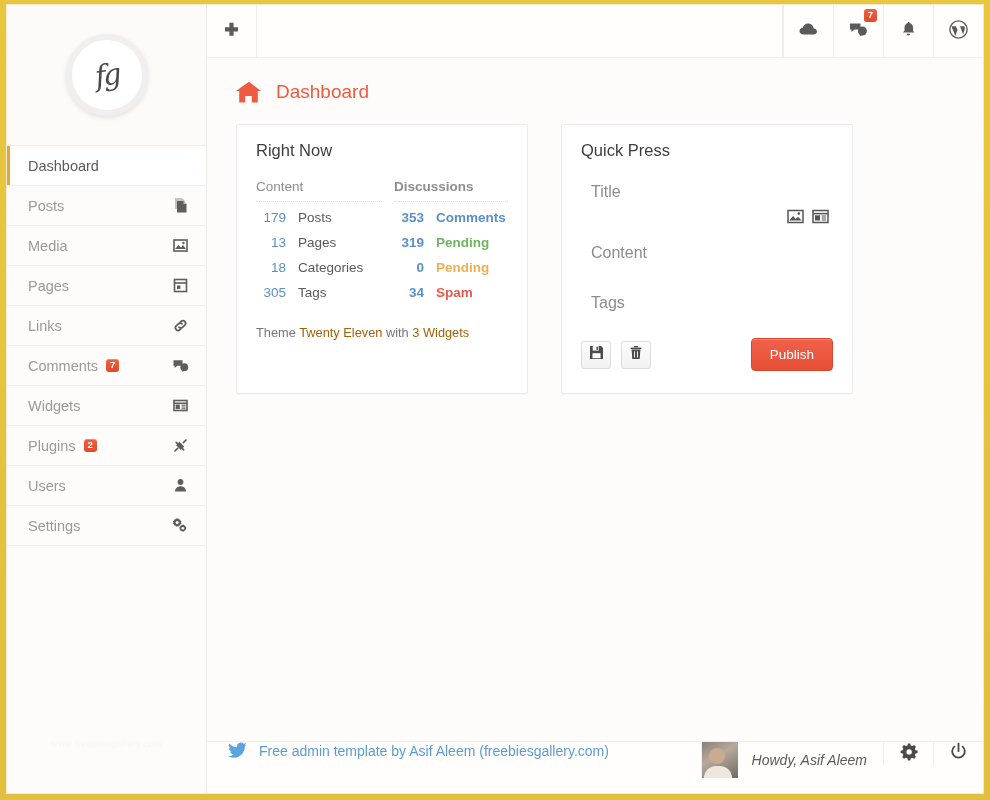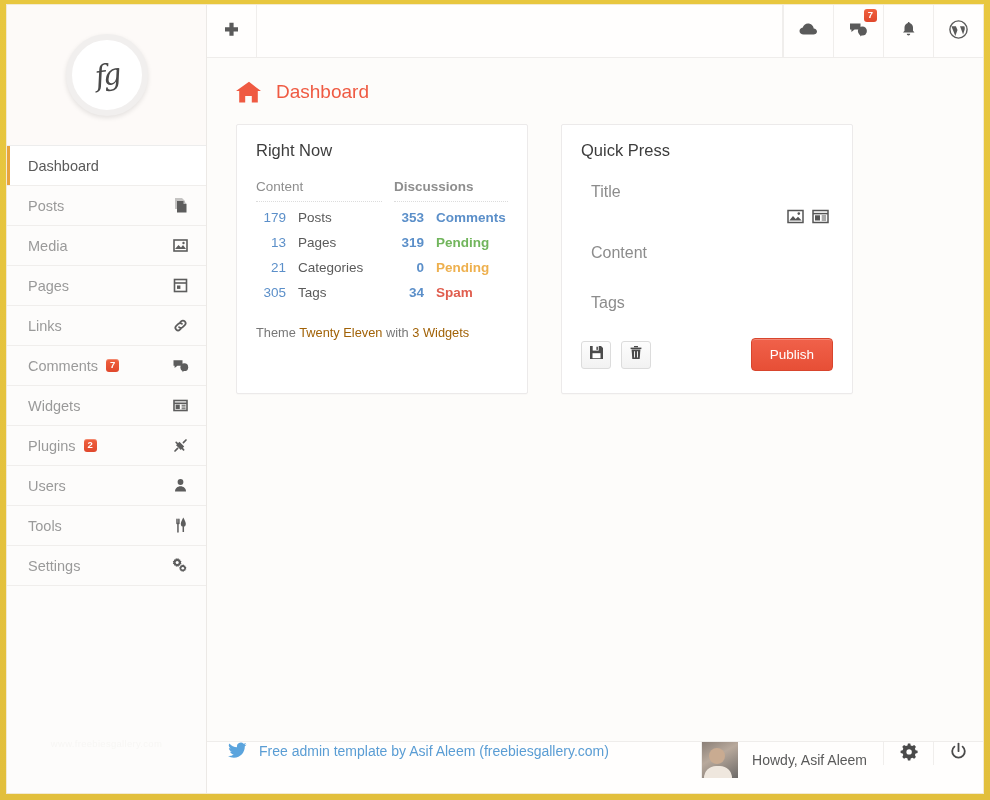--- a/index.html
+++ b/index.html
@@ -218,21 +218,21 @@
     flex: 0 0 auto;
   }
   .avatar:after {
     content:""; position:absolute; left:7px; top:6px; width:16px; height:16px;
     border-radius:50%; background:#c9ab91;
   }
   .avatar:before {
     content:""; position:absolute; left:2px; bottom:0; width:28px; height:12px;
     border-radius: 14px 14px 0 0; background:#efe7de;
   }
-  .foot-user .uname { font-size: 14px; color:#5a5a5a; white-space:nowrap; }
+  .foot-user .uname { font-size: 14px; color:#5a5a5a; white-space:nowrap;font-style:italic; }
   .foot-btn {
     width: 50px; display:flex; align-items:center; justify-content:center;
     border-left: 1px solid #f0eeec;
     color:#4a4a4a; cursor:pointer;
   }
 </style>
 </head>
 <body>
 
 <div class="app">
@@ -343,30 +343,20 @@
         <span class="nav-label">Users</span>
         <span class="nav-spacer"></span>
         <span class="nav-icon">
           <svg width="17" height="17" viewBox="0 0 17 17" fill="currentColor">
               <circle cx="8.5" cy="5" r="2.9"></circle>
               <path d="M3 14.5c0-3.1 2.5-5.2 5.5-5.2s5.5 2.1 5.5 5.2z"></path>
             </svg>
         </span>
       </div>
 
-      <div class="nav-item">
-        <span class="nav-label">Tools</span>
-        <span class="nav-spacer"></span>
-        <span class="nav-icon">
-          <svg width="17" height="17" viewBox="0 0 17 17" fill="none" stroke="currentColor" stroke-width="1.5" stroke-linecap="round">
-              <path d="M5 2.2v4.4M6.9 2.2v4.4M5.95 6.6V15"></path>
-              <path d="M11.3 15V9.4c-1.1-.3-1.8-1.3-1.8-2.5 0-1.4 1-3.1 1.8-4.7.8 1.6 1.8 3.3 1.8 4.7 0 1.2-.7 2.2-1.8 2.5z" fill="currentColor"></path>
-            </svg>
-        </span>
-      </div>
 
       <div class="nav-item">
         <span class="nav-label">Settings</span>
         <span class="nav-spacer"></span>
         <span class="nav-icon">
           <svg width="17" height="17" viewBox="0 0 17 17" fill="currentColor">
               <path d="M6.4 1.2l.5 1.2 1.3.1.1 1.3 1.2.5-.6 1.2.6 1.2-1.2.5-.1 1.3-1.3.1-.5 1.2-1.2-.6-1.2.6-.5-1.2-1.3-.1L2 7.2l-1.2-.5.6-1.2-.6-1.2L2 3.8l.1-1.3 1.3-.1.5-1.2 1.2.6z"></path>
               <circle cx="5.2" cy="5.5" r="1.5" fill="#fff"></circle>
               <path d="M11.8 7.6l.4 1 1.1.1.1 1.1 1 .4-.5 1 .5 1-1 .4-.1 1.1-1.1.1-.4 1-1-.5-1 .5-.4-1-1.1-.1-.1-1.1-1-.4.5-1-.5-1 1-.4.1-1.1 1.1-.1.4-1 1 .5z"></path>
               <circle cx="10.8" cy="11.2" r="1.3" fill="#fff"></circle>
@@ -456,21 +446,21 @@
 
               <div class="rn-row">
                 <span class="rn-num">179</span>
                 <span class="rn-lbl">Posts</span>
               </div>
               <div class="rn-row">
                 <span class="rn-num">13</span>
                 <span class="rn-lbl">Pages</span>
               </div>
               <div class="rn-row">
-                <span class="rn-num">21</span>
+                <span class="rn-num">18</span>
                 <span class="rn-lbl">Categories</span>
               </div>
               <div class="rn-row">
                 <span class="rn-num">305</span>
                 <span class="rn-lbl">Tags</span>
               </div>
             </div>
 
             <div class="rn-col right">
               <div class="rn-head">Discussions</div>

